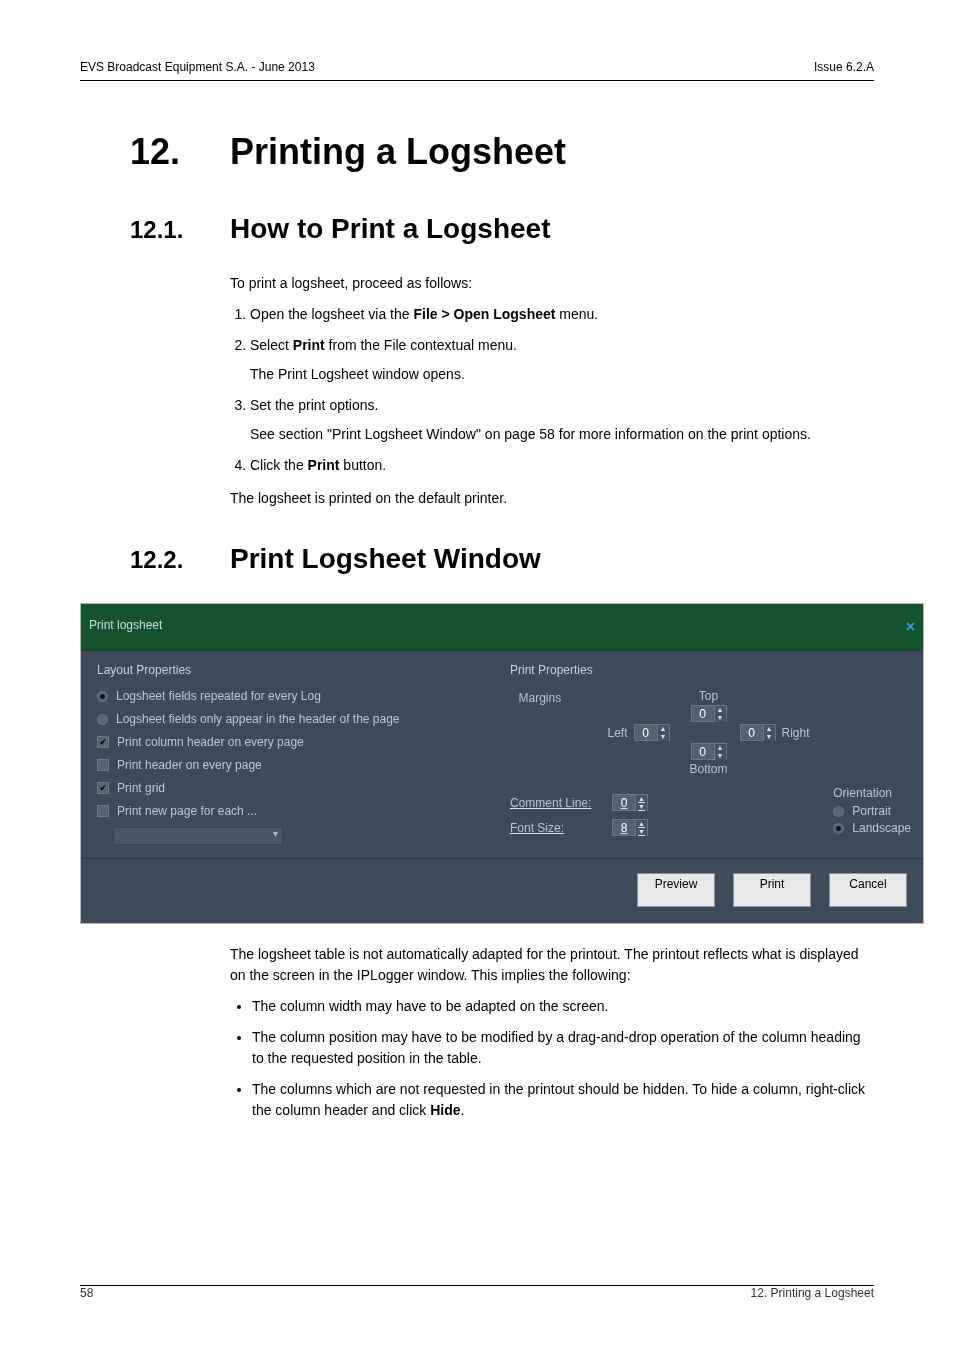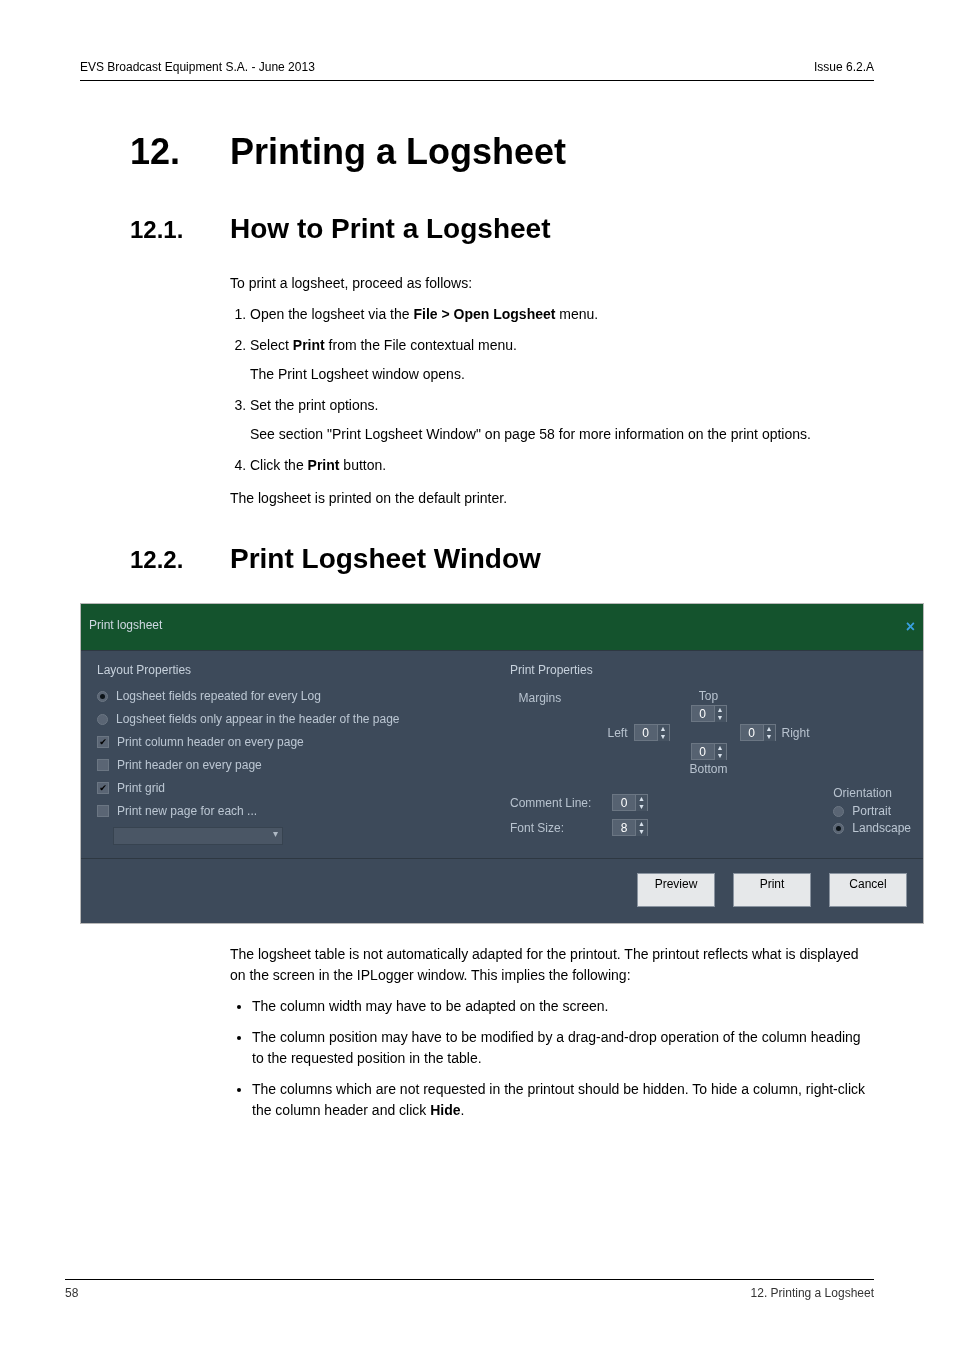--- a/index.html
+++ b/index.html
@@ -14,28 +14,27 @@
     display: flex;
     justify-content: space-between;
     font-size: 12px;
     color: #000000;
     padding-bottom: 6px;
     border-bottom: 1px solid #000;
     margin-bottom: 50px;
   }
   .footer-row {
     position: absolute;
-    left: 65px;
+    left: 80px;
     right: 80px;
     bottom: 50px;
     display: flex;
     justify-content: space-between;
     font-size: 12px;
     color: #333;
-    padding-top: 6px;
     border-top: 1px solid #000;
   }
   .content { margin-left: 50px; }
   .h1-row { display: flex; align-items: baseline; margin-bottom: 40px; }
   .h1-num { width: 100px; font-size: 36px; font-weight: 700; }
   .h1-title { font-size: 36px; font-weight: 700; }
   .h2-row { display: flex; align-items: baseline; margin-bottom: 28px; margin-top: 10px; }
   .h2-num { width: 100px; font-size: 24px; font-weight: 700; }
   .h2-title { font-size: 28px; font-weight: 700; }
   .block { margin-left: 100px; font-size: 14px; line-height: 1.5; }
@@ -93,21 +92,21 @@
   .mini-select { width: 170px; height: 18px; background:#4a5665; border:1px solid #374350; position:relative; }
   .mini-select::after { content:"▾"; position:absolute; right:4px; top:0; font-size:10px; color:#aeb8c4;}
   .margin-grid {
     position: relative;
     width: 260px;
     margin: 4px auto 10px auto;
   }
   .mg-row { display:flex; align-items:center; justify-content:center; gap:6px; margin:2px 0;}
   .mg-label { font-size:12px; color:#b8c3cf;}
   .mg-center { display:flex; align-items:center; justify-content:center; gap:70px; }
-  .pp-row { display:flex; align-items:center; gap:12px; margin:8px 4px;}
+  .pp-row { display:flex; align-items:center; gap:12px; margin:8px 4px;text-decoration:underline;}
   .pp-lab { width:90px; color:#b8c3cf;}
   .orient-col { margin-left:30px; color:#b8c3cf;}
   .orient-col .title { margin-bottom:4px;}
   .orient-col .opt-row { margin: 3px 0;}
   .dlg-footer {
     display:flex; justify-content:flex-end; gap:18px;
     padding: 14px 16px 16px 16px;
     border-top: 1px solid #2e3842;
   }
   .dlg-btn {

